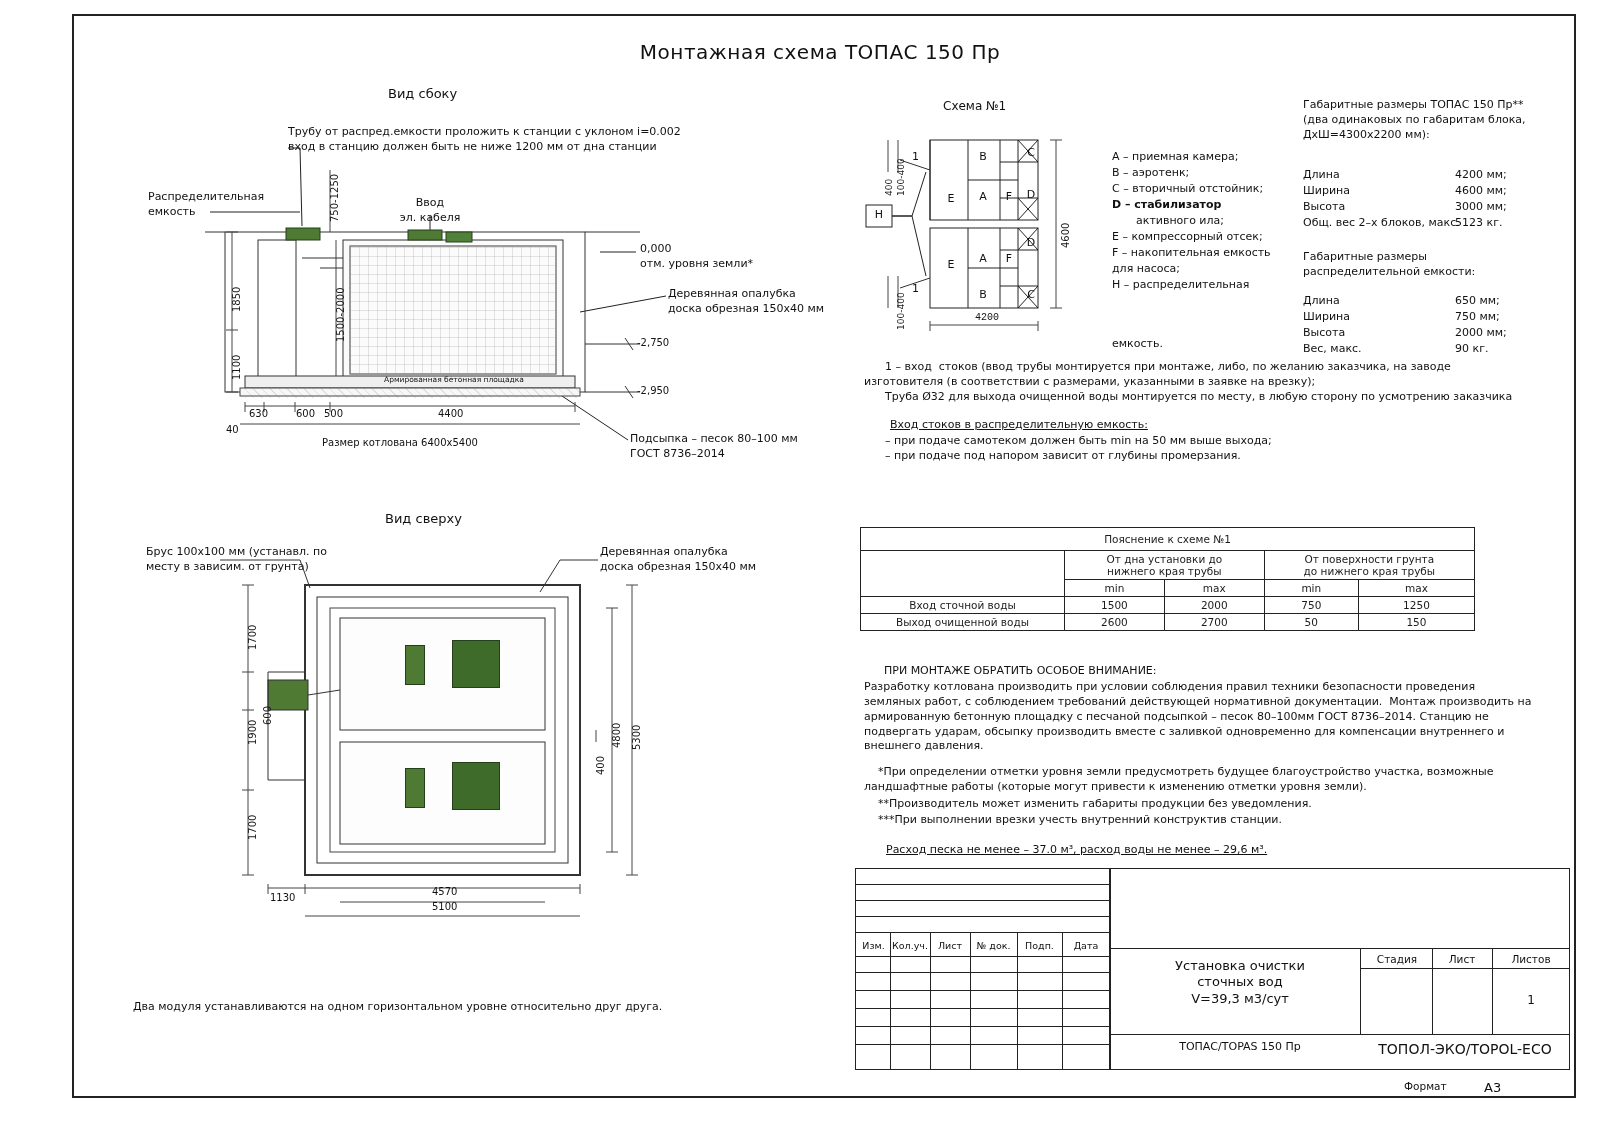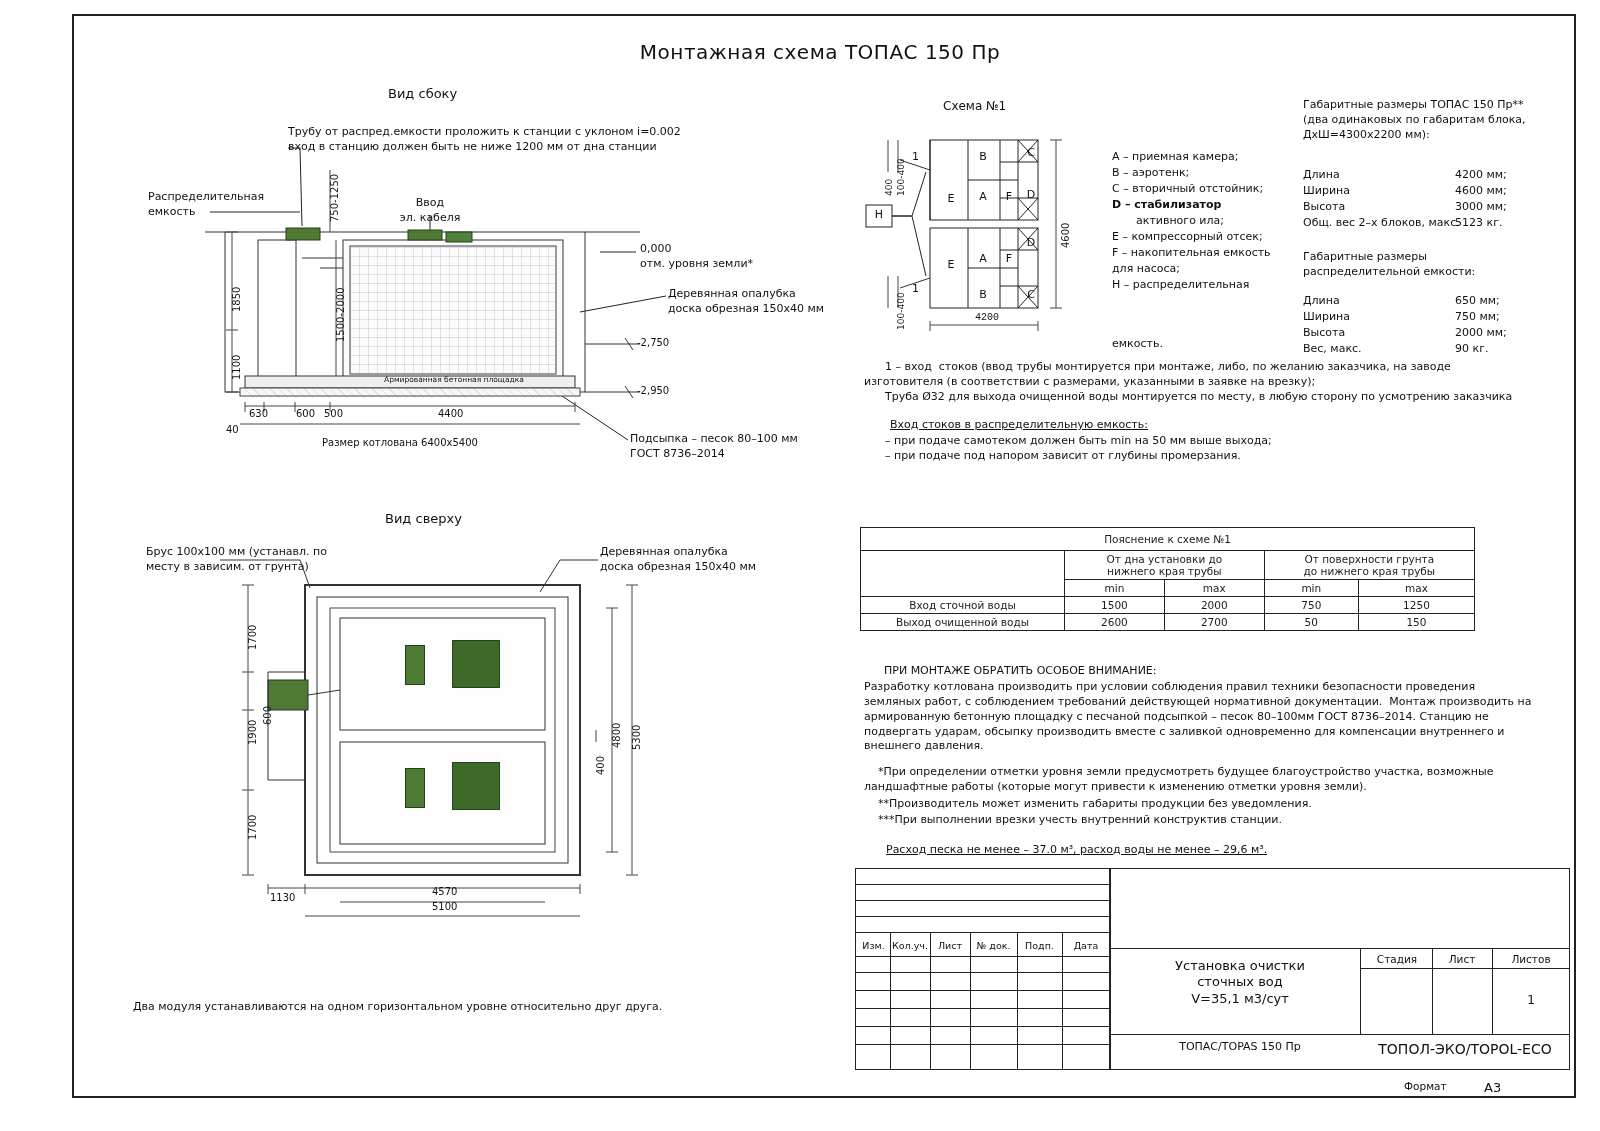--- a/index.html
+++ b/index.html
@@ -344,21 +344,21 @@
     <div class="box" style="left:1110px;top:868px;width:460px;height:202px;"></div>
     <div class="ln h" style="left:1110px;top:948px;width:460px;"></div>
     <div class="ln h" style="left:1110px;top:1034px;width:460px;"></div>
     <div class="ln v" style="left:1360px;top:948px;height:86px;"></div>
     <div class="ln h" style="left:1360px;top:968px;width:210px;"></div>
     <div class="ln v" style="left:1432px;top:948px;height:86px;"></div>
     <div class="ln v" style="left:1492px;top:948px;height:86px;"></div>
 
     <div class="lbl c" style="left:1130px;top:958px;width:220px;font-size:13px;line-height:1.25;">Установка очистки
 сточных вод
-V=35,1 м3/сут</div>
+V=39,3 м3/сут</div>
     <div class="lbl c" style="left:1130px;top:1040px;width:220px;font-size:11px;">ТОПАС/TOPAS 150 Пр</div>
     <div class="lbl c" style="left:1362px;top:1040px;width:206px;font-size:14px;">ТОПОЛ-ЭКО/TOPOL-ECO</div>
 
     <div class="lbl c" style="left:1362px;top:952px;width:70px;font-size:10.5px;">Стадия</div>
     <div class="lbl c" style="left:1432px;top:952px;width:60px;font-size:10.5px;">Лист</div>
     <div class="lbl c" style="left:1492px;top:952px;width:78px;font-size:10.5px;">Листов</div>
     <div class="lbl c" style="left:1492px;top:992px;width:78px;font-size:12px;">1</div>
 
     <div class="lbl" style="left:1404px;top:1079px;font-size:10.5px;">Формат</div>
     <div class="lbl" style="left:1484px;top:1079px;font-size:13px;">А3</div>

